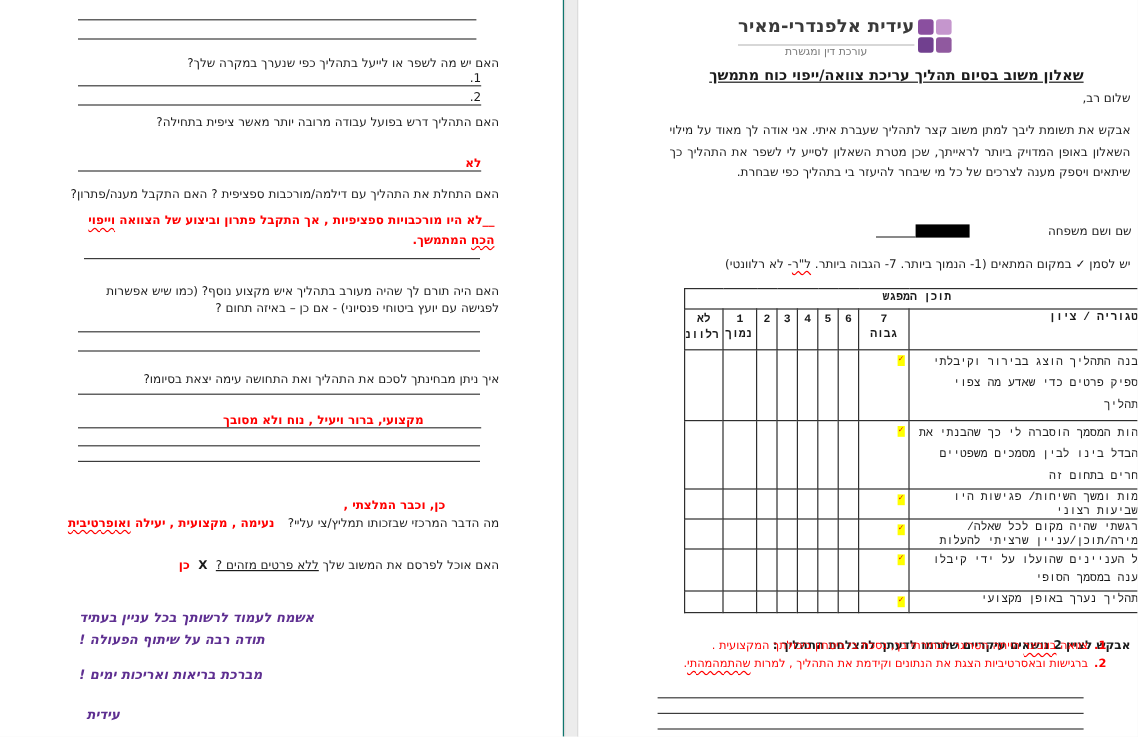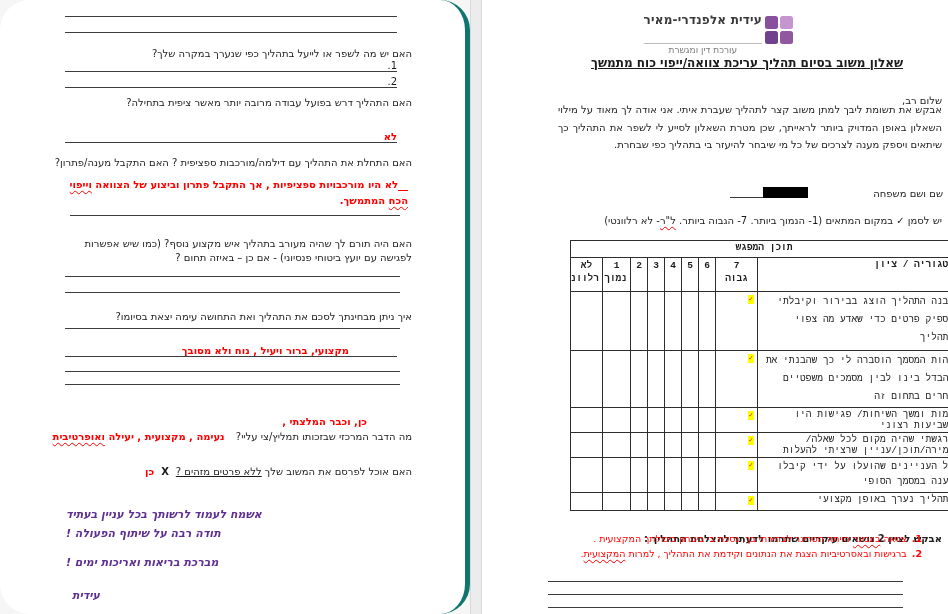--- a/index.html
+++ b/index.html
@@ -4,40 +4,40 @@
 <style>
   * { box-sizing: border-box; margin: 0; padding: 0; }
   html,body { background:#ffffff; }
   .canvas {
     position: relative; width: 948px; height: 614px; overflow: hidden;
     background: #f6f6f6;
     font-family: "DejaVu Sans", "Liberation Sans", sans-serif;
     color: #1b1b1b;
   }
   .page { position: absolute; top: 0; bottom: 0; background: #ffffff; }
-  .page-left  { left: 0; width: 470px; border-right: 5px solid #0f766e; border-radius: 30px; }
+  .page-left  { left: 0; width: 470px; border-right: 1px solid #0f766e; }
   .page-gap   { position: absolute; left: 470px; width: 12px; top: 0; bottom: 0;
                 background: #ececec; border-left: 1px solid #d8d8d8; border-right: 1px solid #d8d8d8; }
   .page-right { left: 482px; width: 466px; }
 
   .abs { position: absolute; }
   .q   { font-size: 10px; line-height: 14px; text-align: right; direction: rtl; }
   .red { color: #ff0000; }
   .bold { font-weight: bold; }
   .wavy { text-decoration-line: underline; text-decoration-style: wavy;
           text-decoration-color: #ff0000; text-decoration-thickness: 1px; text-underline-offset: 2px; }
   .u    { text-decoration: underline; }
   .rule { position: absolute; height: 0; border-top: 1px solid #3c3c3c; }
   .online { position: absolute; border-bottom: 1px solid #3c3c3c; direction: rtl;
             font-size: 10px; display: flex; align-items: flex-end; }
 
   
   .logo-text { position: absolute; top: 13px; right: 186px; text-align: center; direction: rtl; }
-  .logo-name { font-size: 12px; font-weight: bold; color: #3a3a3a; letter-spacing: .2px;
-               border-bottom: 1px solid #bdbdbd; padding-bottom: 16px; }
+  .logo-name { font-size: 15px; font-weight: bold; color: #3a3a3a; letter-spacing: .2px;
+               border-bottom: 1px solid #bdbdbd; padding-bottom: 6px; }
   .logo-sub  { font-size: 9px; color: #7a7a7a; padding-top: 1px; }
   .logo-squares { position: absolute; top: 16px; left: 283px; width: 28px; height: 28px;
                   display: grid; grid-template-columns: 13px 13px; grid-template-rows: 13px 13px; gap: 2px; }
   .sq { border-radius: 2.5px; }
 
   .doc-title { position: absolute; top: 56px; right: 45px; direction: rtl;
                font-size: 12px; font-weight: bold; text-decoration: underline; }
   .intro { position: absolute; top: 101px; left: 76px; right: 6px; direction: rtl;
            font-size: 10px; line-height: 17.5px; text-align: justify; }
   .redact { position: absolute; background: #000; width: 45px; height: 11px; }
@@ -144,21 +144,21 @@
     </div>
     <div class="logo-squares">
       <div class="sq" style="background:#8a4f9f;"></div>
       <div class="sq" style="background:#c596cd;"></div>
       <div class="sq" style="background:#71408f;"></div>
       <div class="sq" style="background:#90599f;"></div>
     </div>
 
     <div class="doc-title">שאלון משוב בסיום תהליך עריכת צוואה/ייפוי כוח מתמשך</div>
 
-    <div class="abs q" style="top:94px; right:6px;">שלום רב,</div>
+    <div class="abs q" style="top:76px; right:6px;">שלום רב,</div>
 
     <div class="intro">אבקש את תשומת ליבך למתן משוב קצר לתהליך שעברת איתי. אני אודה לך מאוד על מילוי השאלון באופן המדויק ביותר לראייתך, שכן מטרת השאלון לסייע לי לשפר את התהליך כך שיתאים ויספק מענה לצרכים של כל מי שיבחר להיעזר בי בתהליך כפי שבחרת.</div>
 
     <div class="abs q" style="top:187px; right:5px;">שם ושם משפחה</div>
     <div class="redact" style="top:187px; left:281px;"></div>
     <div class="rule" style="top:197px; left:248px; width:33px;"></div>
 
     <div class="abs q" style="top:214px; right:6px;text-align:right;">
       <span>יש לסמן ✓ במקום המתאים (1- הנמוך ביותר. 7- הגבוה ביותר. </span><span class="wavy">ל"ר</span><span>- לא רלוונטי)</span>
     </div>
@@ -267,20 +267,20 @@
       </tr>
     </tbody>
       </table>
 
     <div class="abs q bold" style="top:532px; right:6px;">אבקש לציין 2 נושאים עיקריים שתרמו לדעתך להצלחת התהליך :</div>
 
     <div class="abs ritem" style="top:532px; right:26px; left:55px;">
       <span class="num">1.</span><span>צוואה </span><span class="wavy">בוובינר</span><span> הייתה הטריגר לבחירתי בך,  נסכת בי ביטחון ביכולתך המקצועית .</span>
     </div>
     <div class="abs ritem" style="top:547px; right:26px; left:55px;">
-      <span class="num">2.</span><span>ברגישות ובאסרטיביות הצגת את הנתונים  וקידמת את התהליך , למרות </span><span class="wavy">המקצועית</span><span>.</span>
+      <span class="num">2.</span><span>ברגישות ובאסרטיביות הצגת את הנתונים  וקידמת את התהליך , למרות </span><span class="wavy">שהתמהמהתי</span><span>.</span>
     </div>
 
     <div class="rule" style="top:581px; left:66px; width:355px;"></div>
     <div class="rule" style="top:594px; left:66px; width:355px;"></div>
     <div class="rule" style="top:607px; left:66px; width:355px;"></div>
   </div>
 </div>
 
 </body></html>

